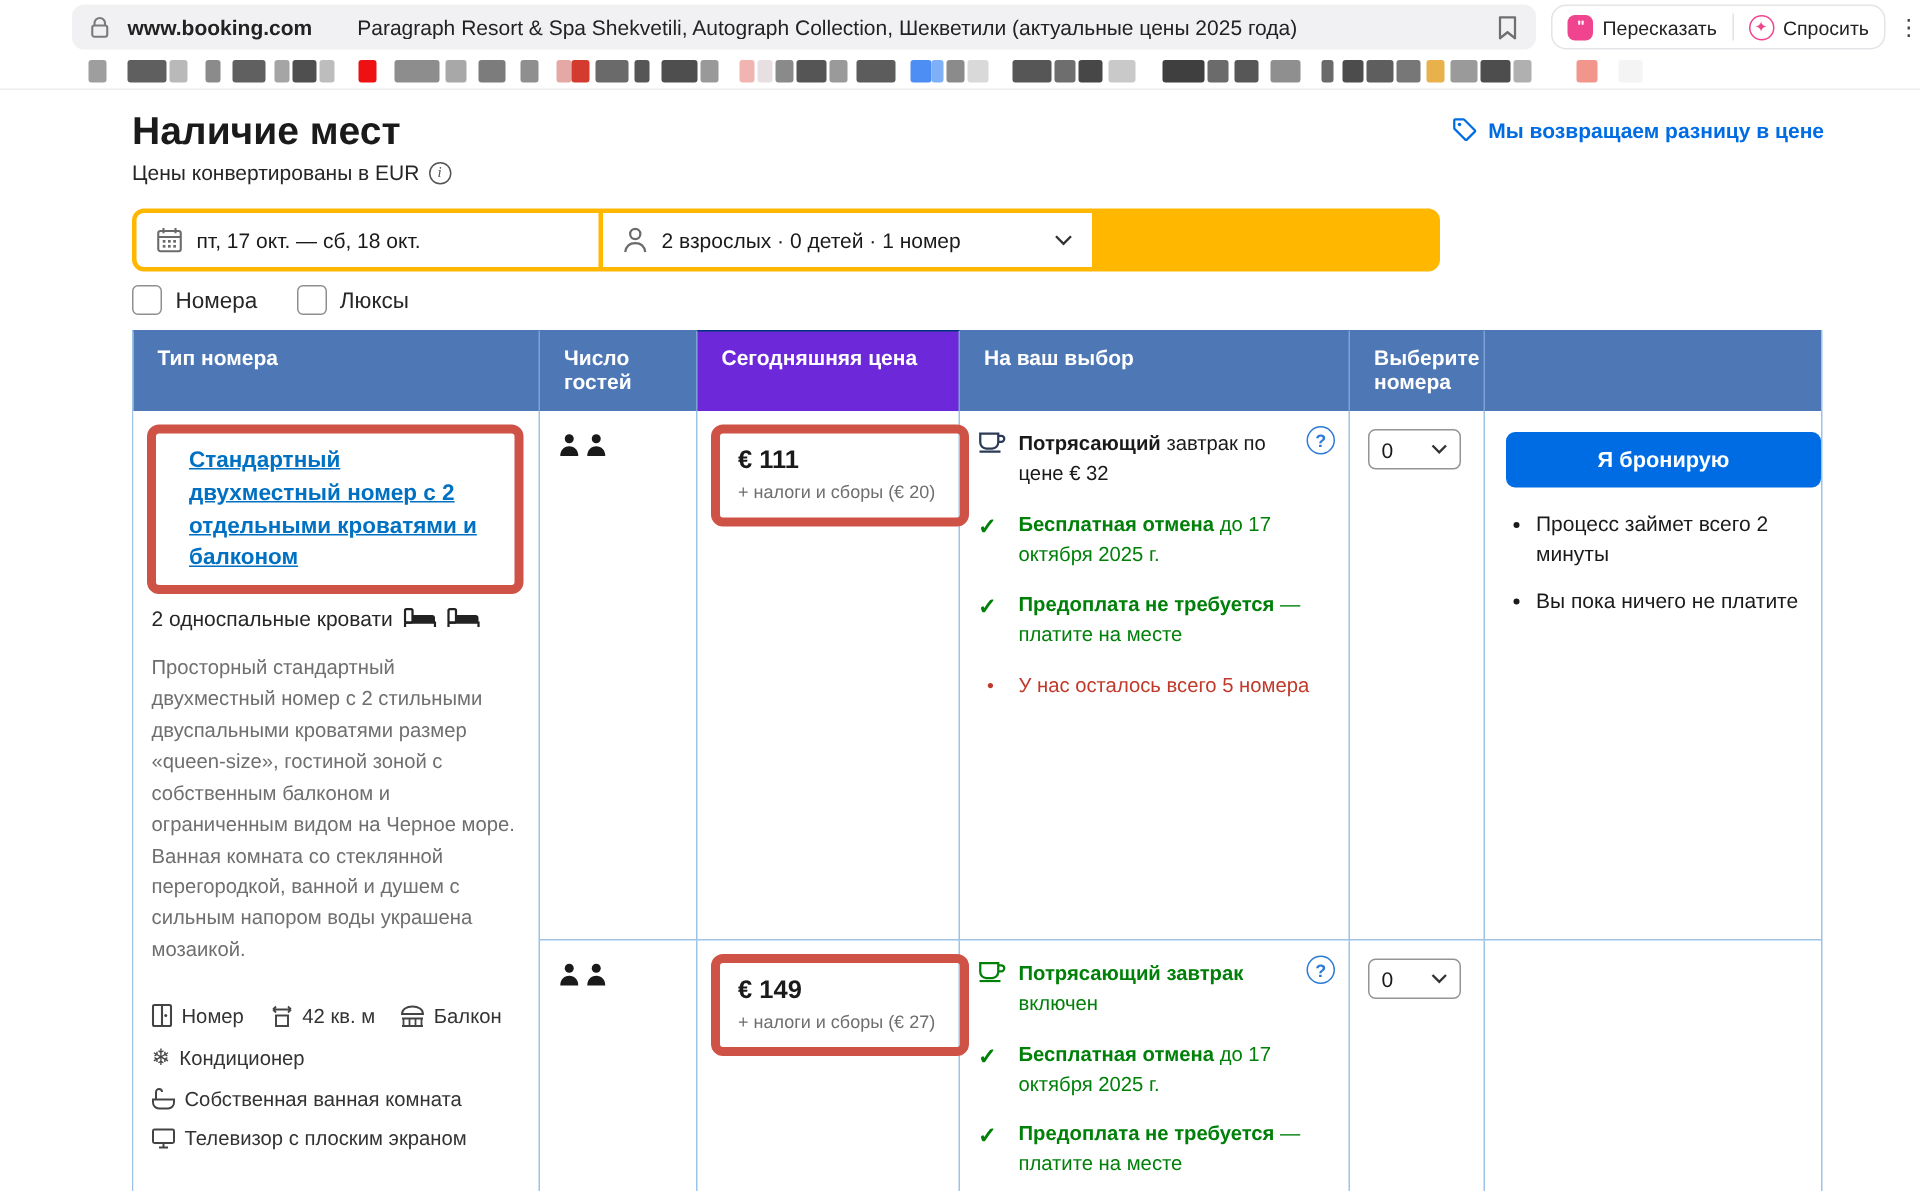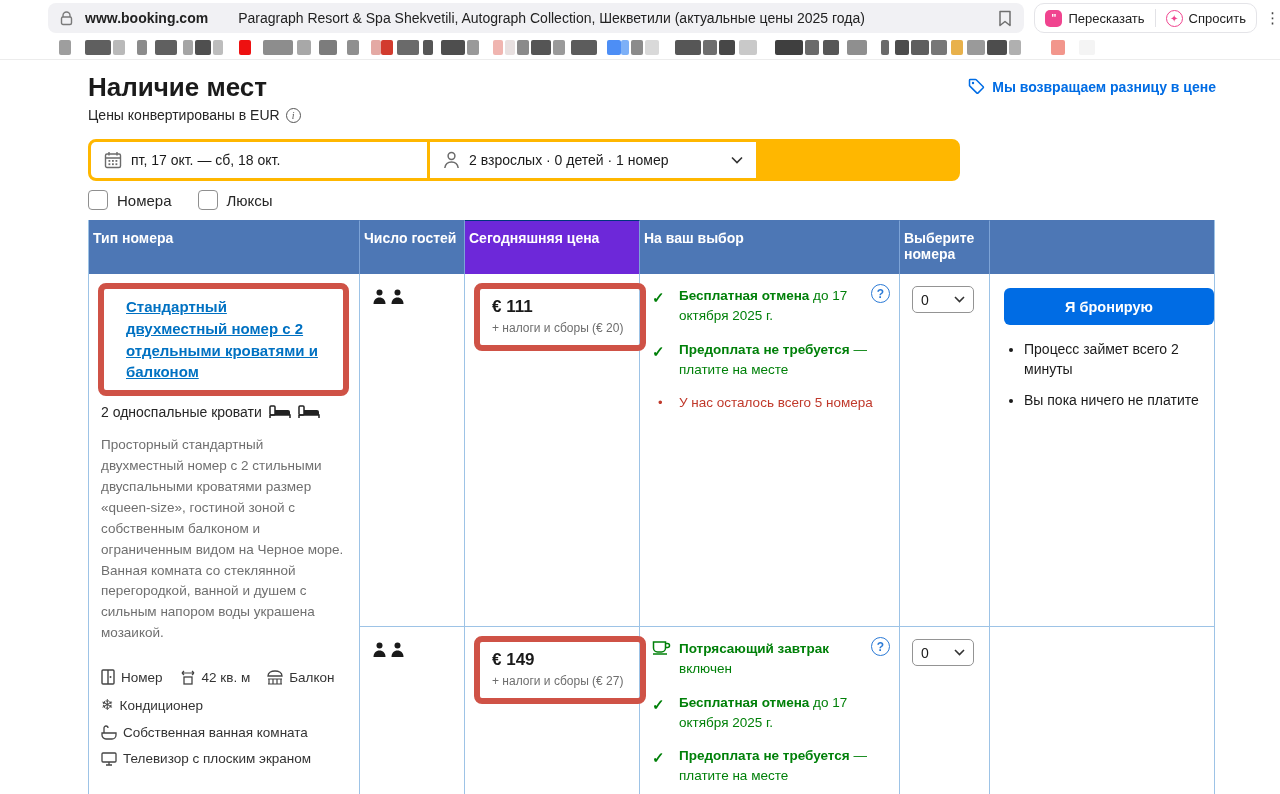--- a/index.html
+++ b/index.html
@@ -36,36 +36,36 @@
   .subtitle { margin-top:4px; font-size:14px; color:#262626; display:flex; align-items:center; gap:6px; }
   .info-circ { width:15px; height:15px; border:1.2px solid #555; border-radius:50%;
     font-size:10px; color:#555; display:inline-flex; align-items:center; justify-content:center; font-style:italic; font-family:"Liberation Serif",serif; }
   .price-match { position:absolute; top:18px; right:64px; display:flex; gap:7px; align-items:center;
     color:#006ce4; font-size:14px; font-weight:700; cursor:pointer; }
 
   
   .searchbar { margin-top:16px; display:flex; width:872px; height:42px;
     border:3px solid #ffb700; border-radius:8px; background:#ffb700; gap:3px; }
   .seg { background:#fff; display:flex; align-items:center; gap:9px; padding:0 13px; font-size:14px; }
-  .seg-dates { width:336px; border-radius:5px 0 0 5px; }
+  .seg-dates { width:308px; border-radius:5px 0 0 5px; }
   .seg-occ { width:326px; }
   .seg-occ .chev { margin-left:auto; }
   .search-btn { flex:1; background:#006ce4; color:#fff; font-weight:700; font-size:14px;
     border:none; border-radius:0 5px 5px 0; cursor:pointer; font-family:inherit; }
 
   .filter-label { margin-top:22px; font-size:15px; font-weight:700; }
   .filter-row { margin-top:9px; display:flex; gap:26px; }
   .chk { display:flex; align-items:center; gap:9px; font-size:15px; color:#262626; cursor:pointer; }
   .chk-box { width:20px; height:20px; border:1px solid #8f8f8f; border-radius:4px; background:#fff; }
 
   
   .tbl { margin-top:10px; width:1127px; border:1px solid #9dc3e6; border-top:none; }
   .grid { display:grid; grid-template-columns:271px 105px 175px 260px 90px 224px; }
   .th { background:#4d77b5; color:#fff; font-size:14px; font-weight:700;
-    padding:9px 4px; border-right:1px solid #7ga;
+    padding:9px 16px; border-right:1px solid #7ga;
     border-right:1px solid #7da3d6; border-top:1px solid #4d77b5; min-height:54px; }
   .th.dark { background:#6d28d9; border-top-color:#00357d; }
   .th:last-child { border-right:none; }
   .body-grid { grid-template-rows:353px auto; background:#fff; }
   .td { border-right:1px solid #9dc3e6; padding:12px; font-size:14px; position:relative; }
   .td.last { border-right:none; }
   .td.rowline { border-bottom:1px solid #9dc3e6; }
   .room-cell { grid-row:1 / 3; grid-column:1; }
 
   .ann { border:6px solid #cf5246; border-radius:8px; }
@@ -321,20 +321,30 @@
         </div>
       </div>
       <div class="td rowline" style="grid-column:3">
         <div class="ann price-ann">
           <div class="price-val">€ 111</div>
           <div class="price-tax">+ налоги и сборы (€ 20)</div>
         </div>
       </div>
       <div class="td rowline" style="grid-column:4">
         <span class="q-circ">?</span>
+        <div class="perk perk-bf">
+          <span class="ic">
+              <svg width="19" height="15" viewBox="0 0 19 15">
+                <path d="M1.5 2h12v6a4 4 0 0 1-4 4h-4a4 4 0 0 1-4-4z" fill="none" stroke="#2b3a55" stroke-width="1.5"></path>
+                <path d="M13.5 3.5h2a2 2 0 0 1 0 4h-2" fill="none" stroke="#2b3a55" stroke-width="1.5"></path>
+                <path d="M1 14h14" stroke="#2b3a55" stroke-width="1.5"></path>
+              </svg>
+            </span>
+          <span class="bold">Потрясающий</span><span> завтрак по цене € 32</span>
+        </div>
         <div class="perk perk-green">
           <span class="ic checkmark">✓</span>
           <span class="bold">Бесплатная отмена</span><span> до 17 октября 2025 г.</span>
         </div>
         <div class="perk perk-green">
           <span class="ic checkmark">✓</span>
           <span class="bold">Предоплата не требуется</span><span> — платите на месте</span>
         </div>
         <div class="perk perk-red">
           <span class="dot">•</span>

